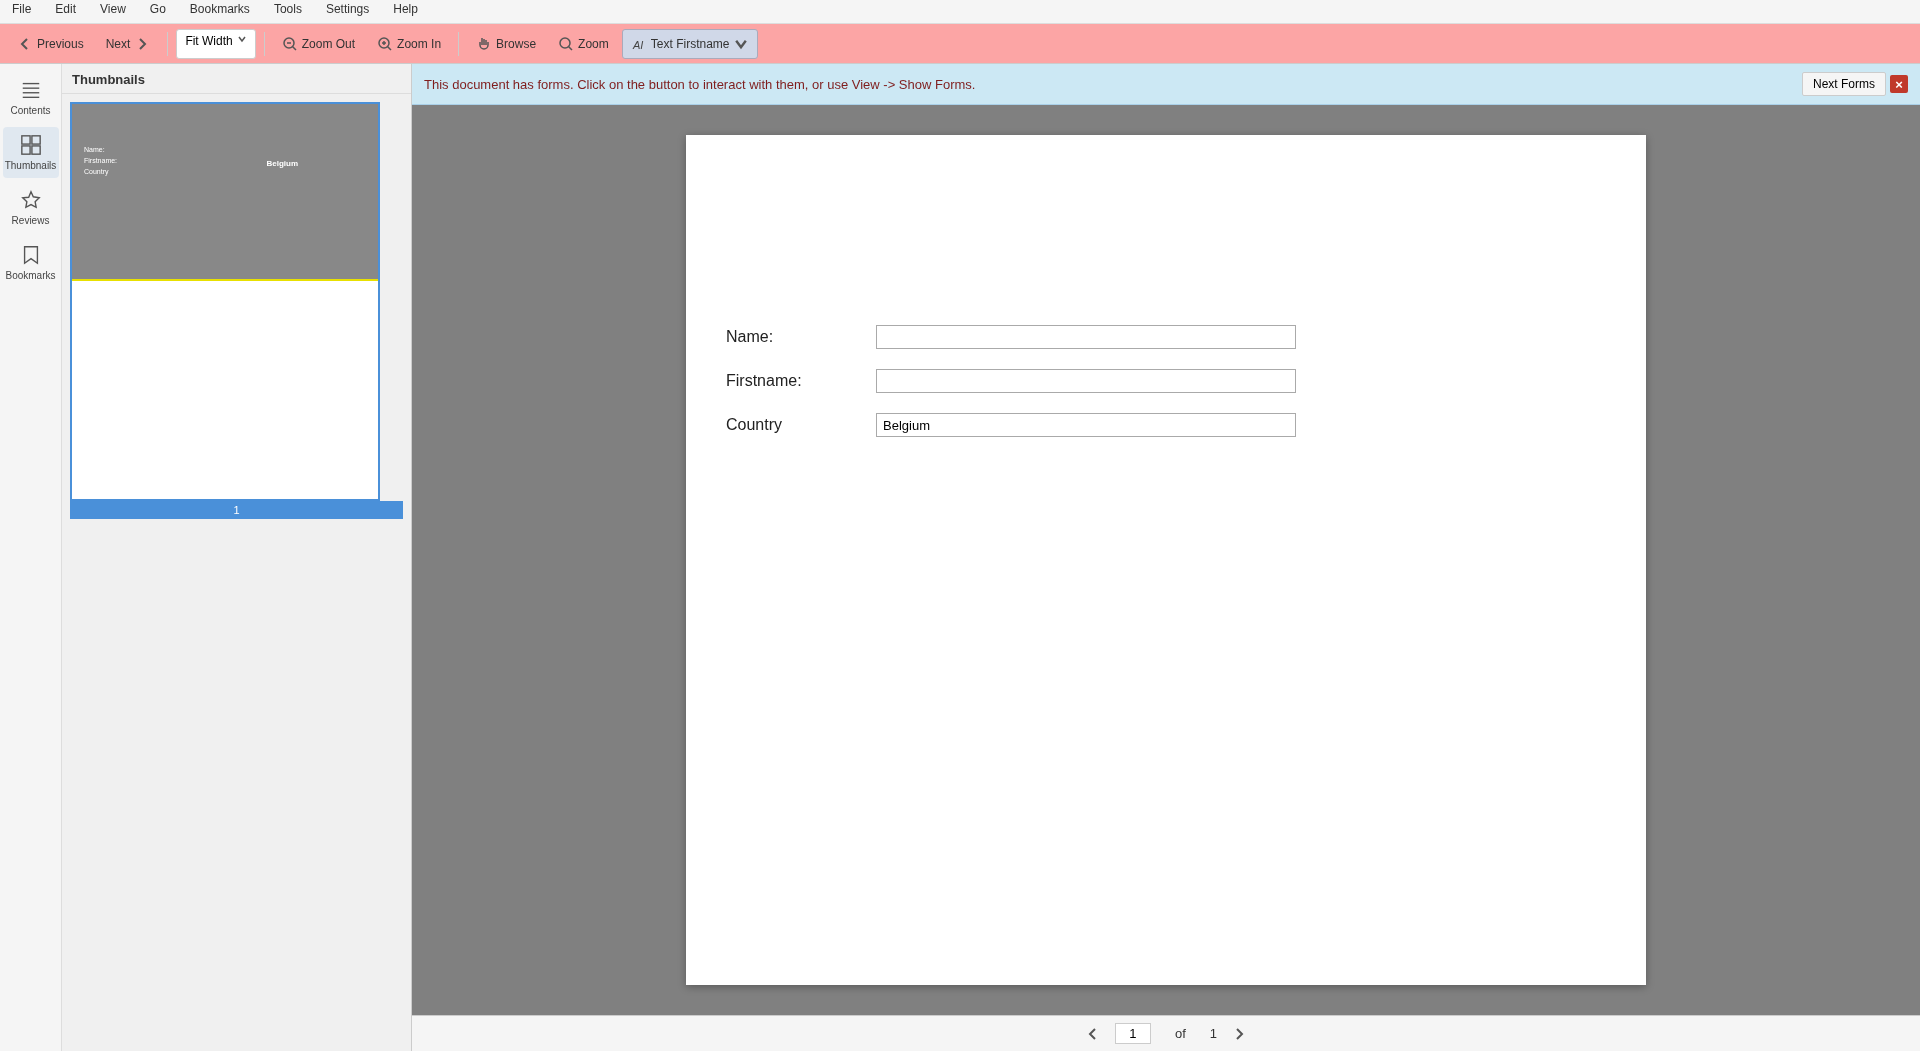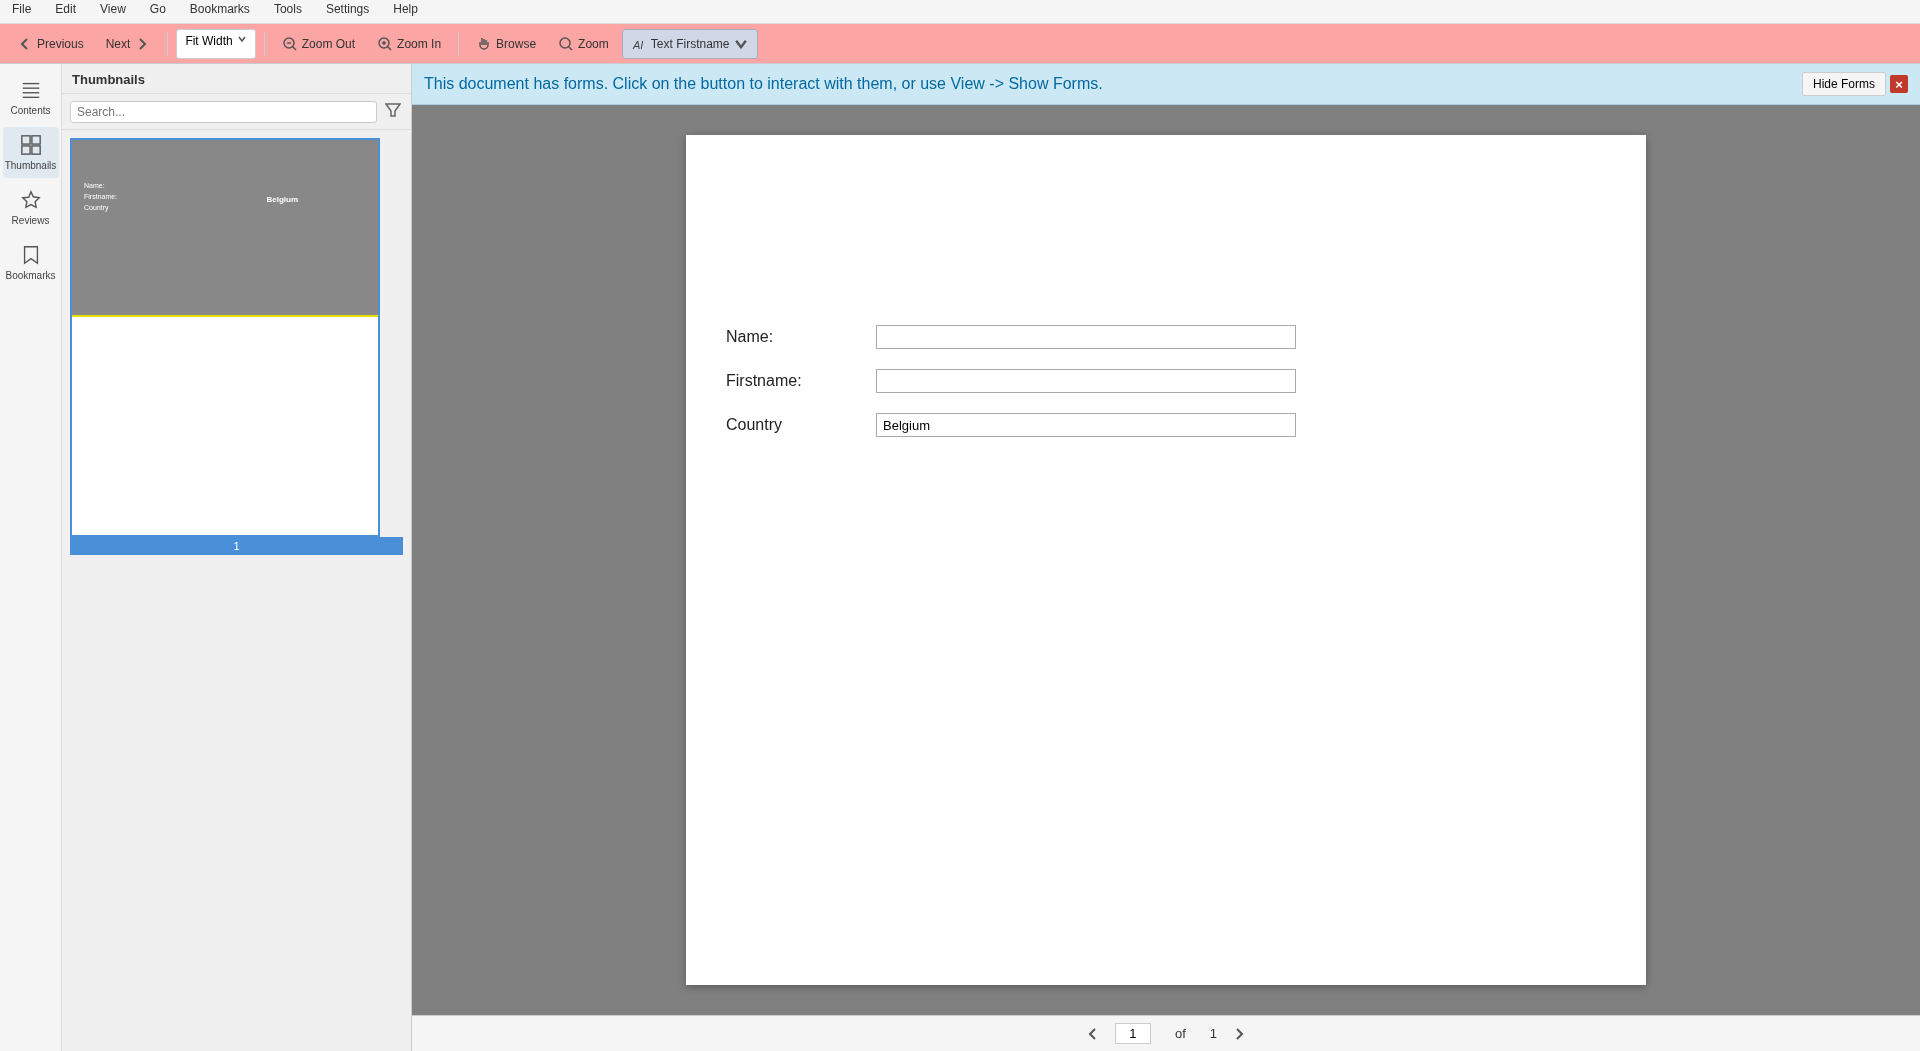--- a/index.html
+++ b/index.html
@@ -194,22 +194,22 @@
     .forms-banner {
       background: #cce8f4;
       border-bottom: 1px solid #aad0e8;
       padding: 8px 12px;
       display: flex;
       align-items: center;
       justify-content: space-between;
       min-height: 40px;
     }
     .forms-banner-text {
-      font-size: 16px;
-      color: #0369a1;
+      font-size: 13px;
+      color: #7f1d1d;
     }
     .forms-banner-actions {
       display: flex;
       align-items: center;
       gap: 4px;
     }
     .hide-forms-btn {
       border: 1px solid #ccc;
       background: #f5f5f5;
       padding: 4px 10px;
@@ -411,28 +411,20 @@
     <div class="sidebar-icon-btn">
       <svg viewBox="0 0 24 24" fill="none" stroke="#555" stroke-width="1.5">
         <path d="M5 3h14v18l-7-5-7 5z"></path>
       </svg>
       <span>Bookmarks</span>
     </div>
   </div>
 
   <div class="thumbnails-panel">
     <div class="thumbnails-header">Thumbnails</div>
-    <div class="thumbnails-search">
-      <input type="text" class="thumbnails-search-input" placeholder="Search..." style="">
-      <button class="filter-btn">
-        <svg width="16" height="16" viewBox="0 0 16 16" fill="none" stroke="#666" stroke-width="1.5">
-          <polygon points="1,2 15,2 10,9 10,14 6,14 6,9"></polygon>
-        </svg>
-      </button>
-    </div>
     <div class="thumbnails-content">
       <div class="thumbnail-item">
         <div class="thumbnail-page">
           <div class="thumbnail-top">
             <div class="thumbnail-top-text">
               Name:<br>Firstname:<br>Country
             </div>
             <div class="thumbnail-top-belgium">Belgium</div>
           </div>
           <div class="thumbnail-bottom"></div>
@@ -440,21 +432,21 @@
         <div class="thumbnail-label">1</div>
       </div>
     </div>
   </div>
 
   <div class="document-area">
 
     <div class="forms-banner">
       <span class="forms-banner-text">This document has forms. Click on the button to interact with them, or use View -&gt; Show Forms.</span>
       <div class="forms-banner-actions">
-        <button class="hide-forms-btn">Hide Forms</button>
+        <button class="hide-forms-btn">Next Forms</button>
         <button class="close-banner-btn">
           <span>×</span>
         </button>
       </div>
     </div>
 
     <div class="document-scroll">
       <div class="page-container">
         <div class="form-section">
           <div class="form-row">

